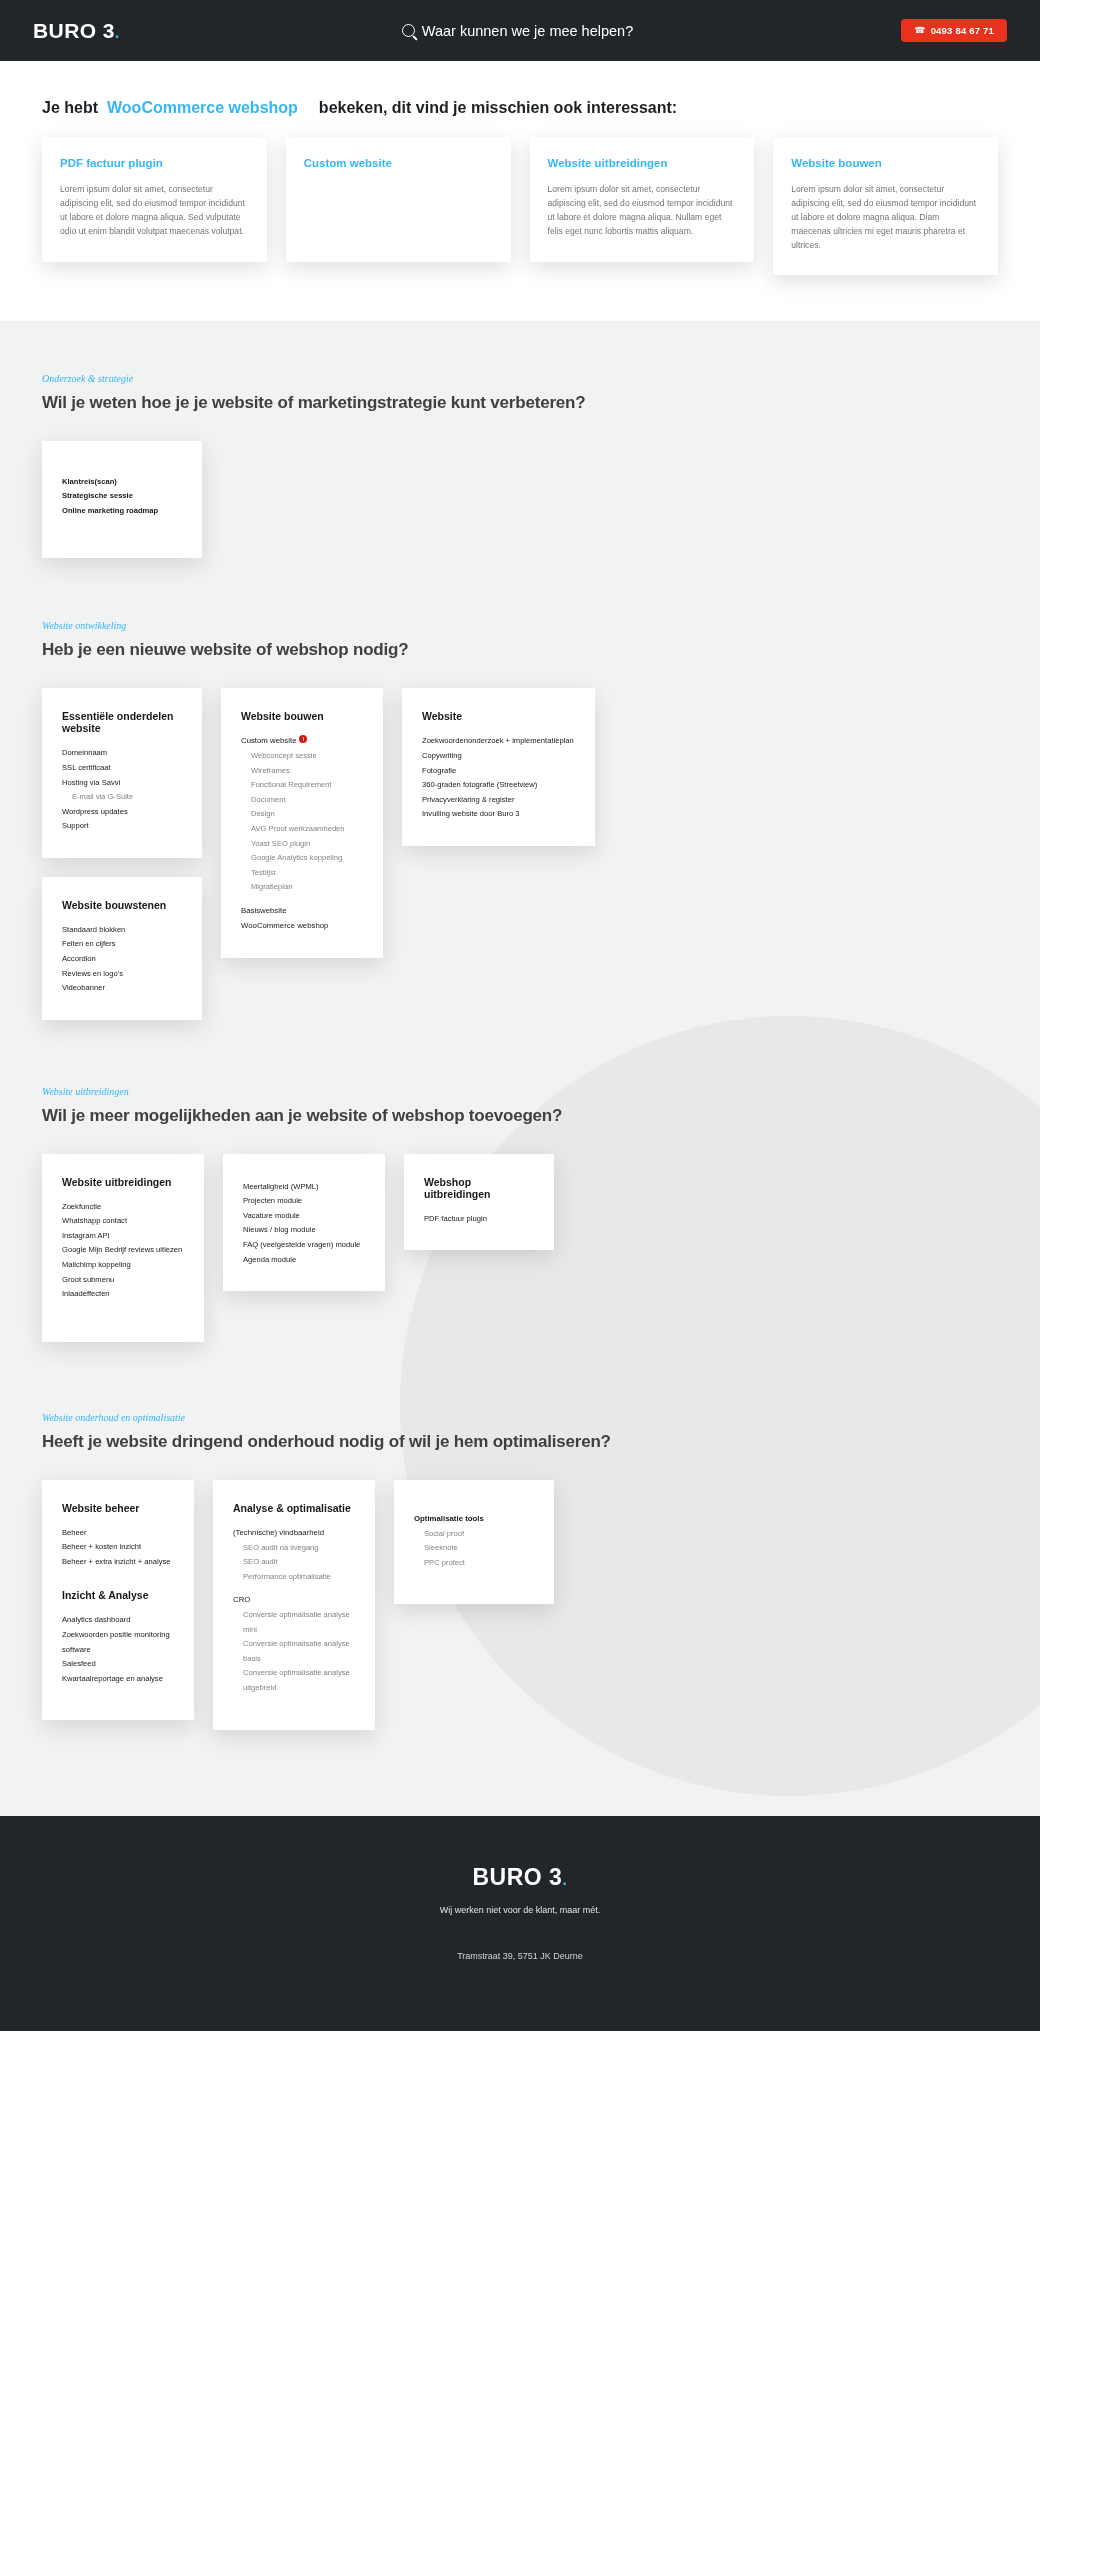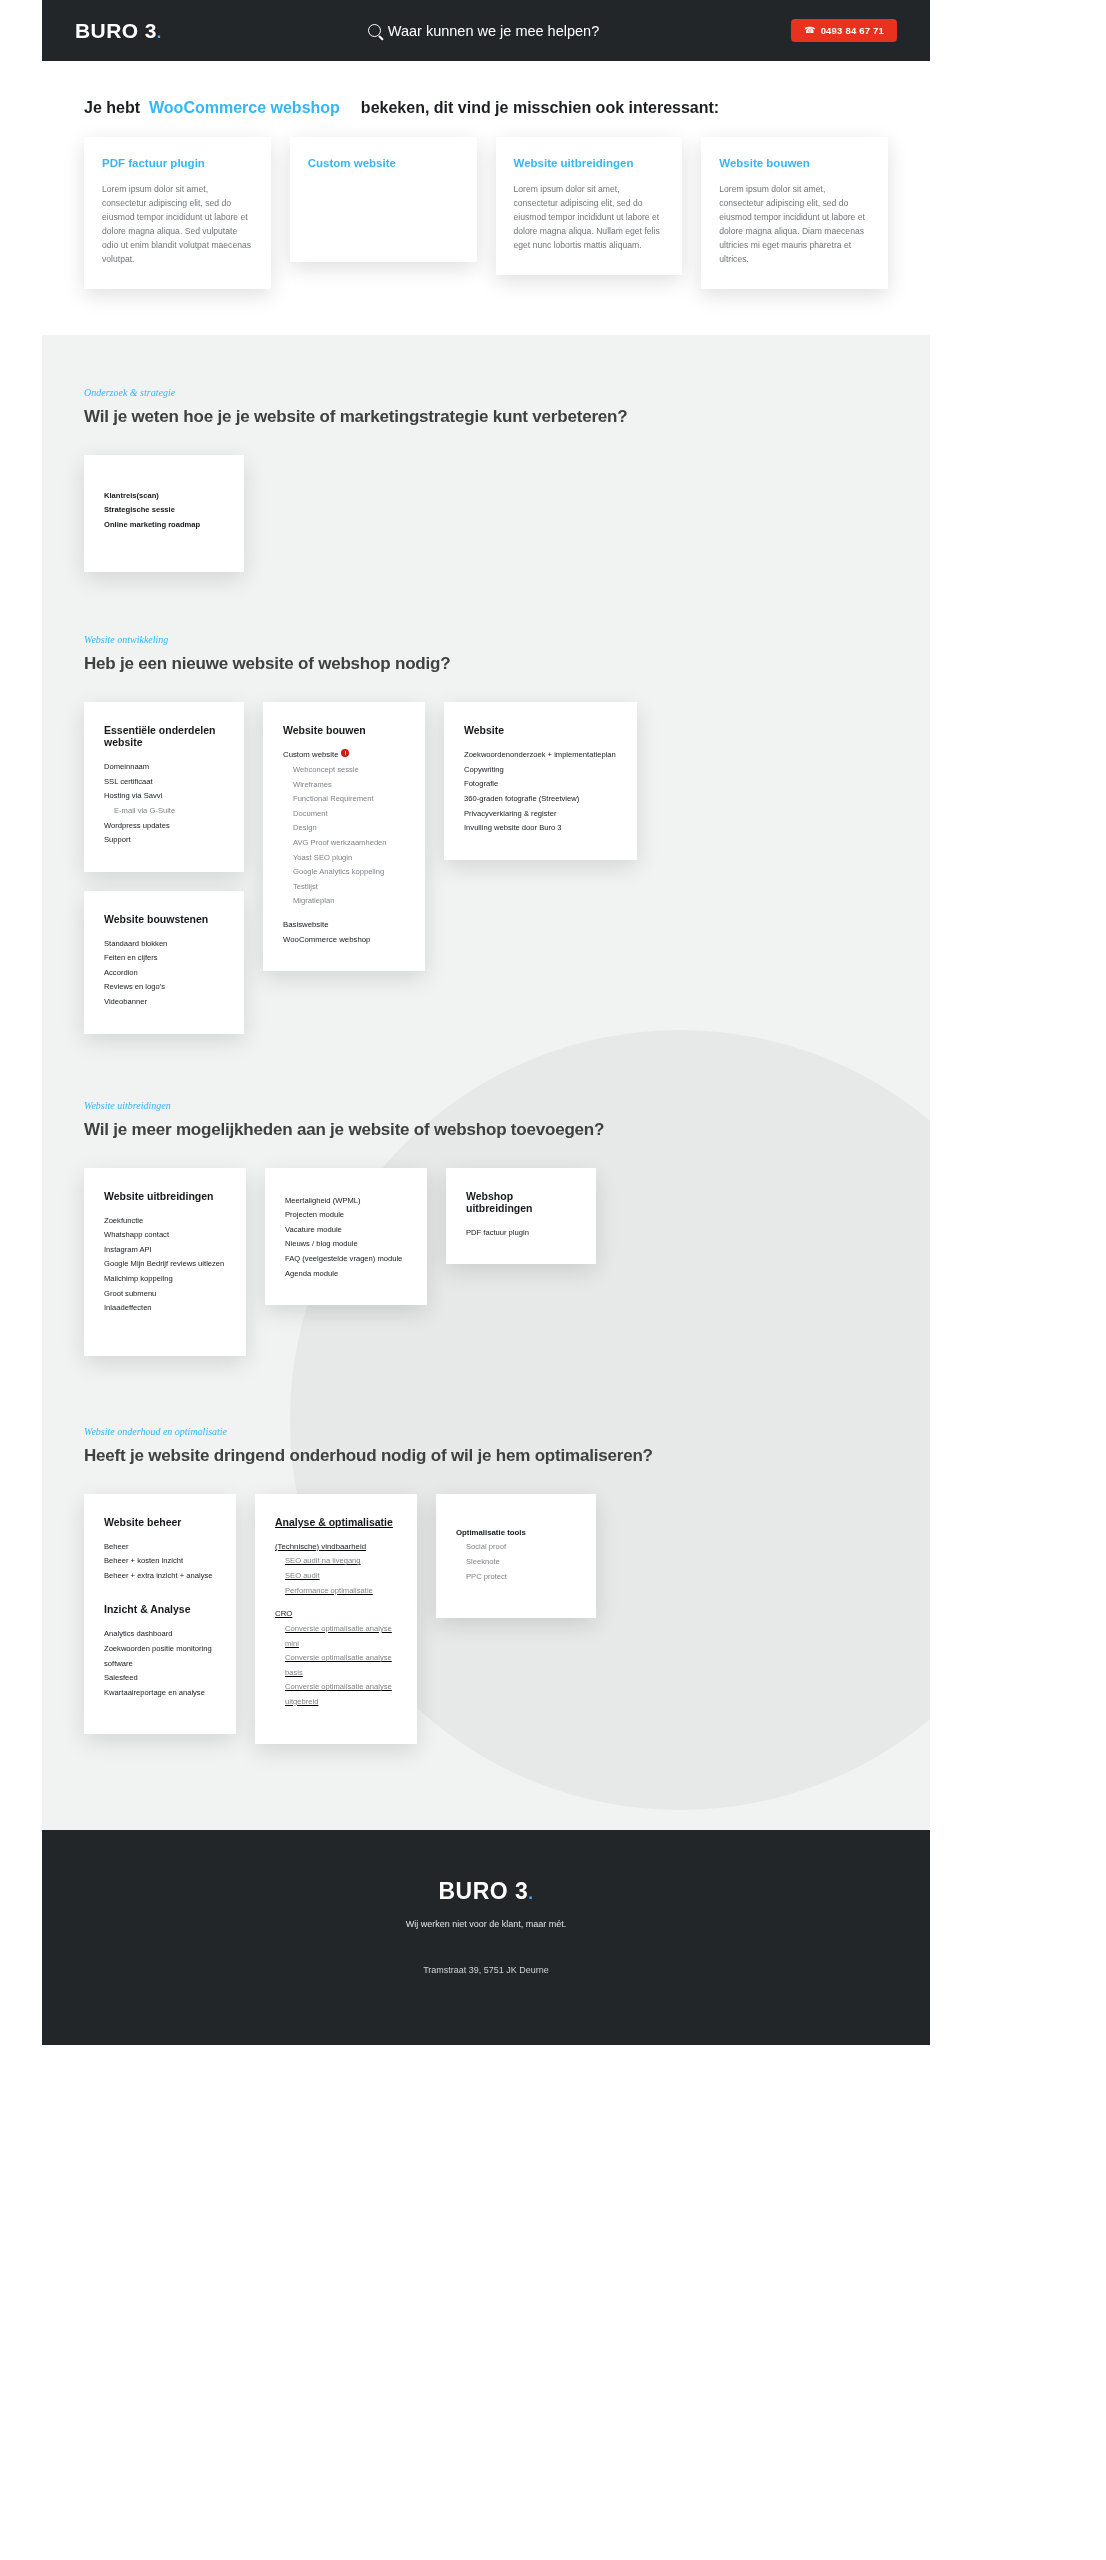--- a/index.html
+++ b/index.html
@@ -5,21 +5,21 @@
 <style>
   * { box-sizing: border-box; margin: 0; padding: 0; }
 
   html, body {
     width: 1106px;
     background: #ffffff;
     font-family: "Liberation Sans", "DejaVu Sans", sans-serif;
     -webkit-font-smoothing: antialiased;
   }
 
-  .page { width: 930px; position: relative; overflow: hidden; padding-left: 42px; }
+  .page { width: 1040px; position: relative; overflow: hidden; }
 
   
   .header {
     height: 61px;
     background: #232629;
     display: flex;
     align-items: center;
     padding: 0 33px;
     position: relative;
   }
@@ -389,21 +389,21 @@
             <div class="lvl0">Beheer</div>
             <div class="lvl0">Beheer + kosten inzicht</div>
             <div class="lvl0">Beheer + extra inzicht + analyse</div>
             <div class="card-title sub">Inzicht &amp; Analyse</div>
             <div class="lvl0">Analytics dashboard</div>
             <div class="lvl0">Zoekwoorden positie monitoring software</div>
             <div class="lvl0">Salesfeed</div>
             <div class="lvl0">Kwartaalreportage en analyse</div>
           </div>
 
-          <div class="card w2" style="padding-bottom:34px;text-decoration:underline;">
+          <div class="card w2" style="padding-bottom:34px;">
             <div class="card-title">Analyse &amp; optimalisatie</div>
             <div class="group-head first">(Technische) vindbaarheid</div>
             <div class="lvl1">SEO audit na livegang</div>
             <div class="lvl1">SEO audit</div>
             <div class="lvl1">Performance optimalisatie</div>
             <div class="group-head">CRO</div>
             <div class="lvl1">Conversie optimalisatie analyse mini</div>
             <div class="lvl1">Conversie optimalisatie analyse basis</div>
             <div class="lvl1">Conversie optimalisatie analyse uitgebreid</div>
           </div>

